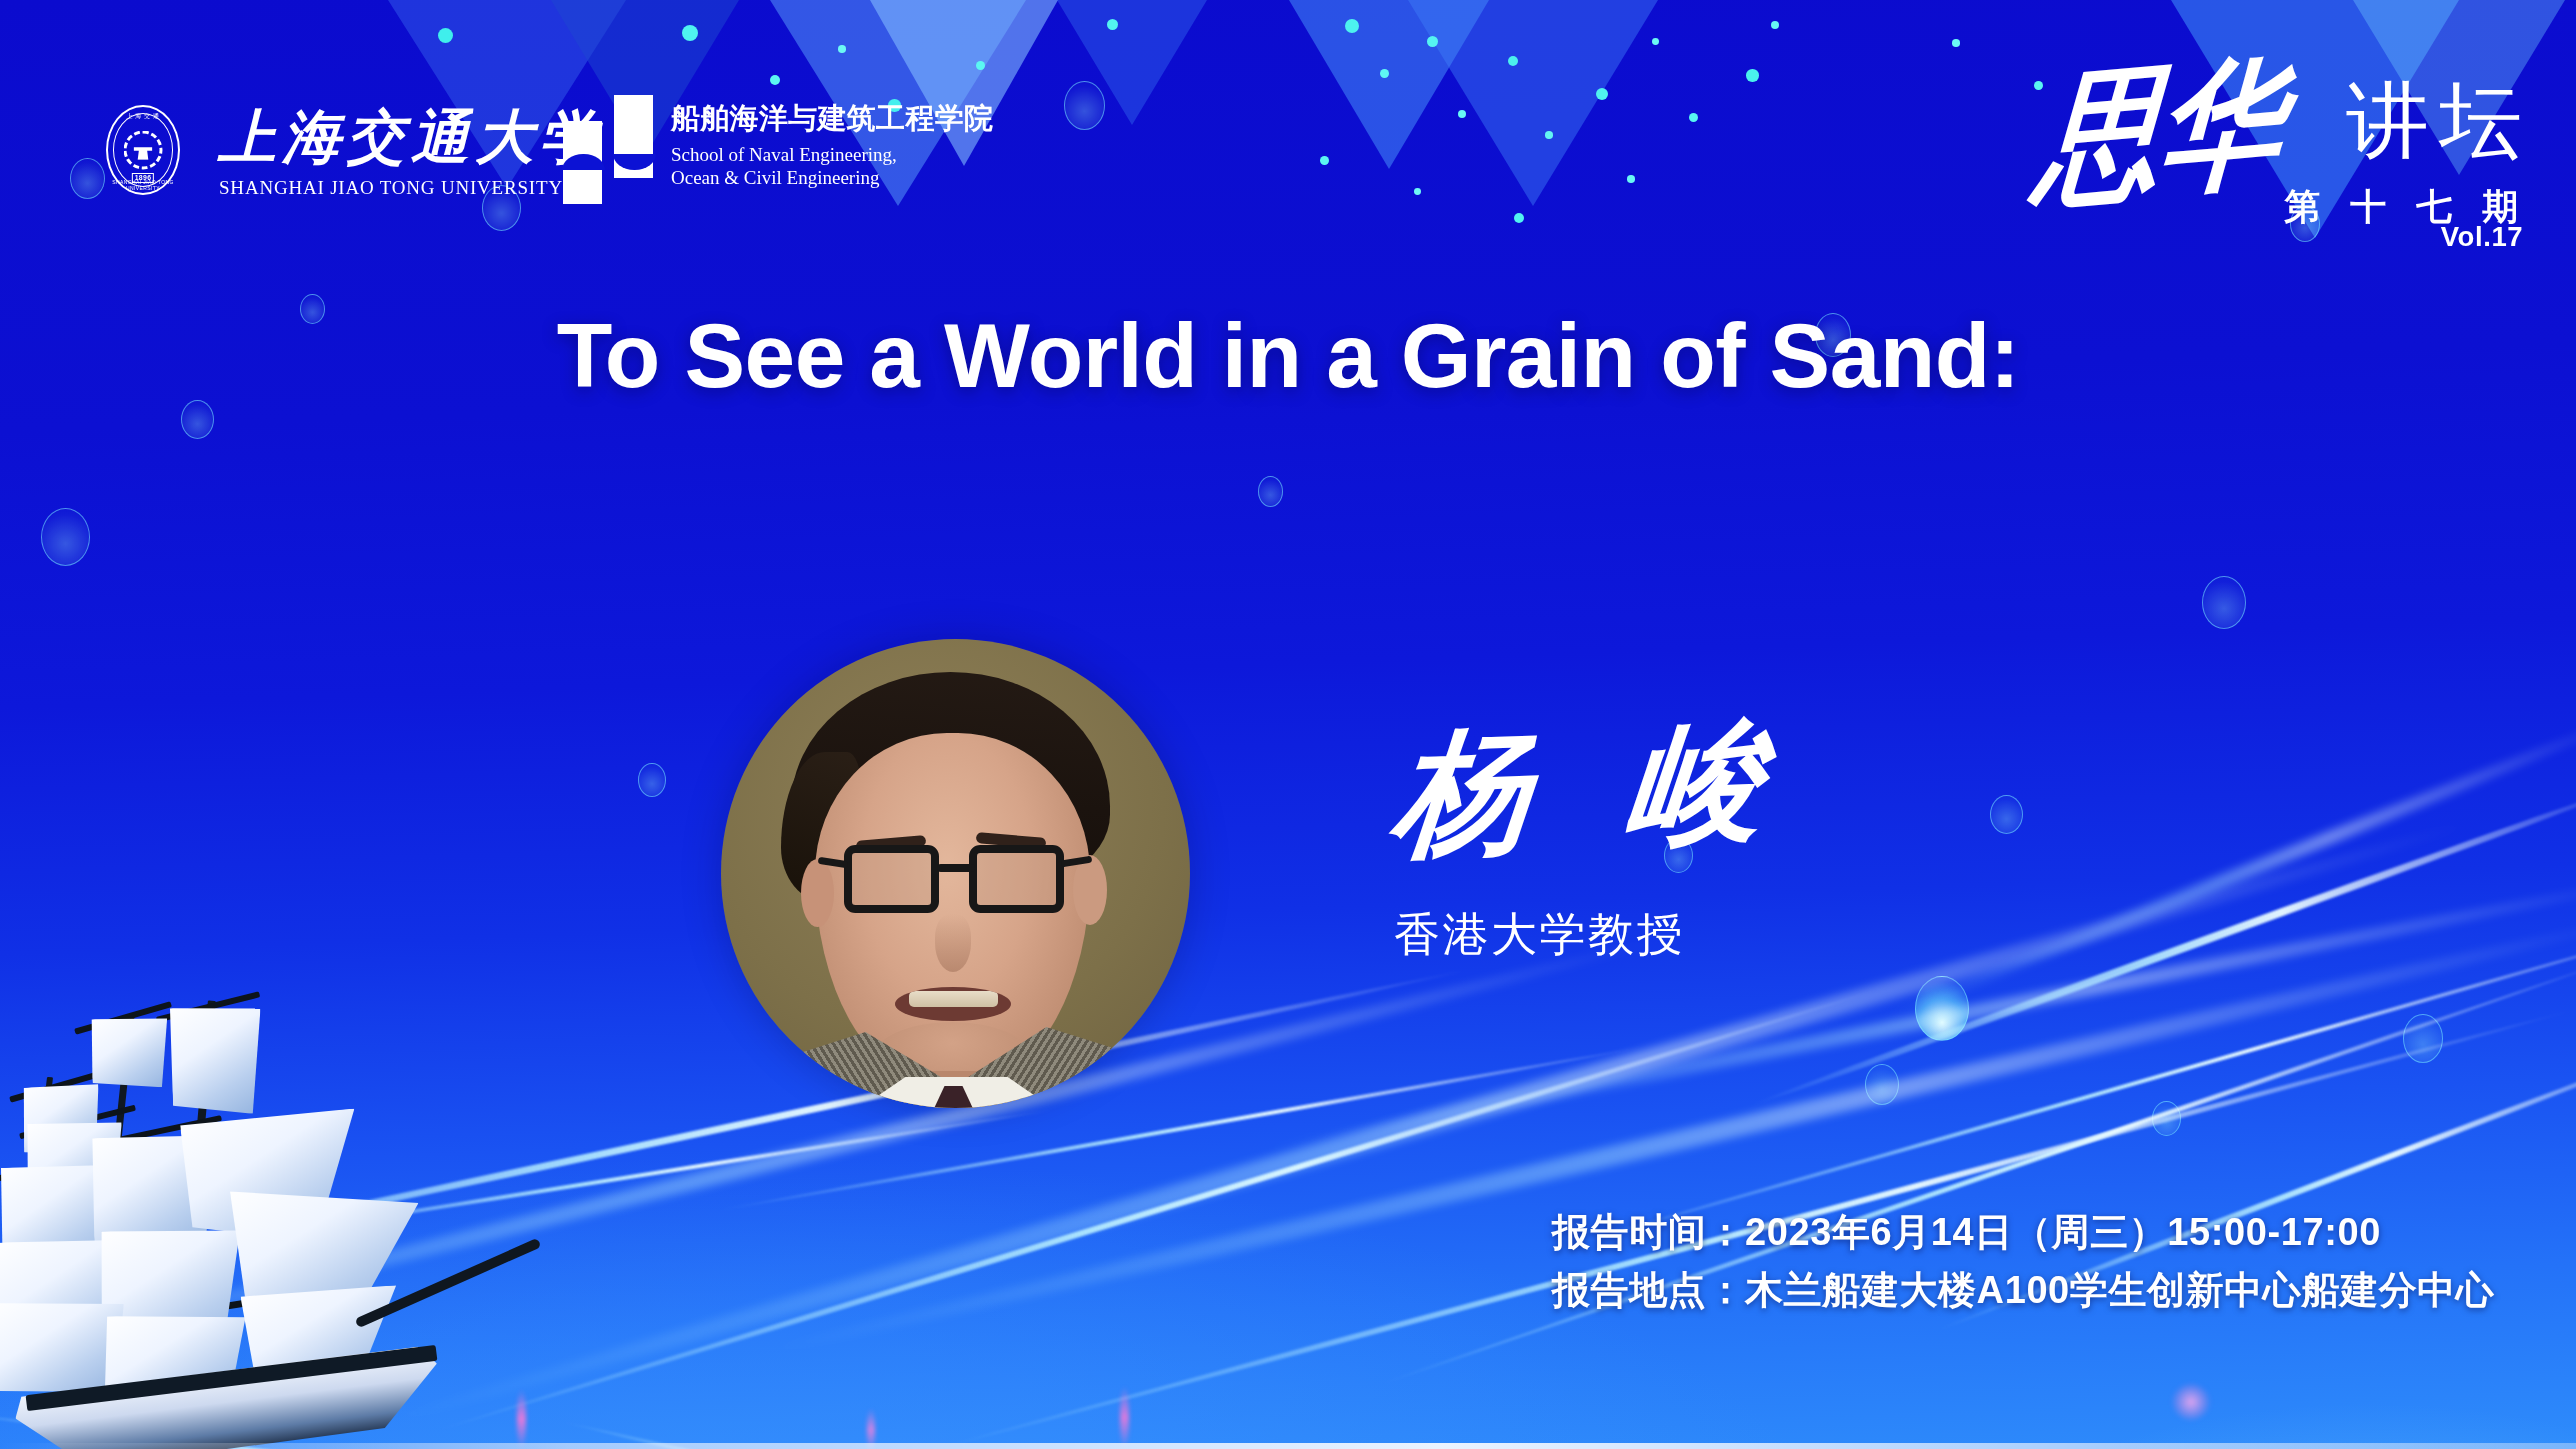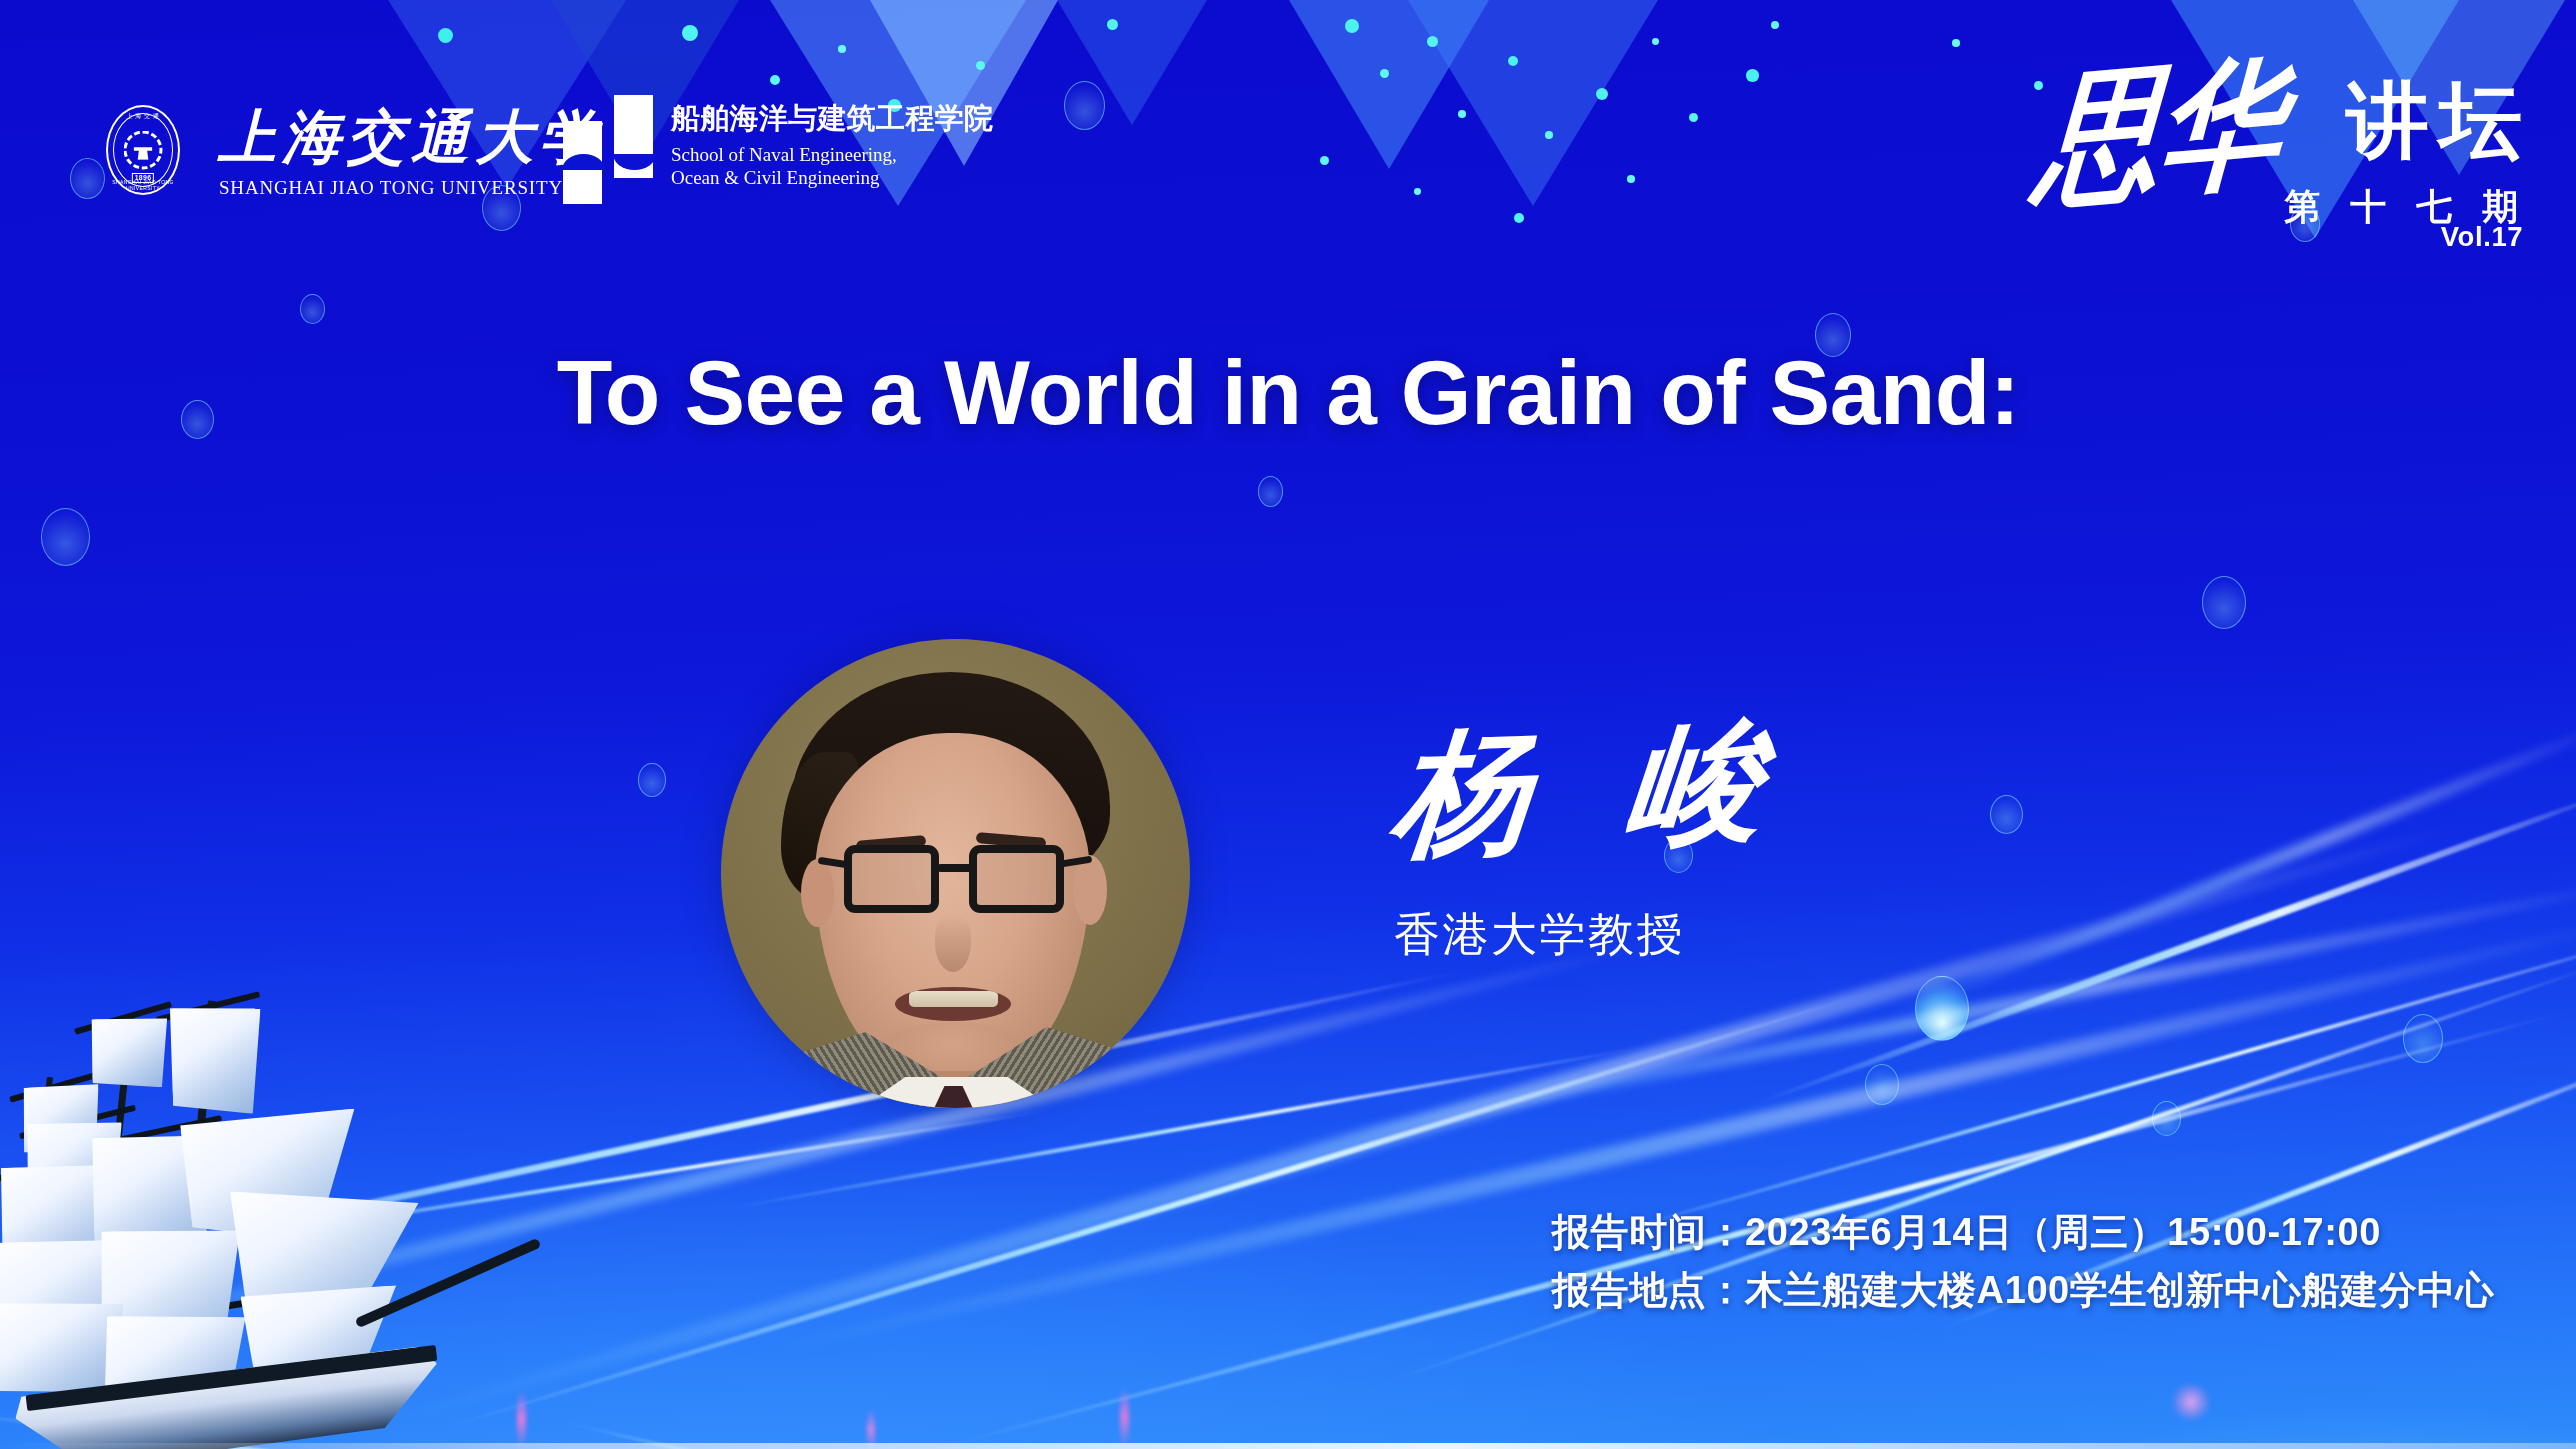--- a/index.html
+++ b/index.html
@@ -68,30 +68,30 @@
   .snaoce-en { position:absolute; left:671px; top:143px; font-size:19px; color:#fff;
                font-family:"Liberation Serif",serif; line-height:1.22; white-space:nowrap; }
 
   
   .brand { position:absolute; right:39px; top:60px; width:501px; height:188px; }
   .brand-calli { position:absolute; left:0; top:7.5px; font-size:125px; color:#fff;
                  font-family:"DejaVu Serif",serif; font-weight:700; font-style:italic;
                  line-height:1; letter-spacing:-3.8px;
                  transform:rotate(-5deg) skewX(-9deg) scaleY(1.12); }
   .brand-jt { position:absolute; right:5px; top:19px; font-size:83px; color:#fff;
-              font-weight:700; letter-spacing:10px; line-height:1; white-space:nowrap; }
+              font-weight:400; letter-spacing:10px; line-height:1; white-space:nowrap; }
   .brand-issue { position:absolute; right:8.8px; top:123px; font-size:36px; color:#fff;
                  font-weight:700; letter-spacing:10px; white-space:nowrap; }
   .brand-vol { position:absolute; right:13.8px; top:161px; font-size:27.5px; color:#fff;
                font-weight:700; letter-spacing:0.6px; white-space:nowrap; }
 
   
   .title { position:absolute; left:0; top:300px; width:100%; text-align:center;
            color:#fff; font-weight:700; font-size:91px; line-height:1.22;
-           letter-spacing:-0.6px; text-shadow:0 3.8px 16.3px rgba(0,0,40,.35);margin-top:37px; }
+           letter-spacing:-0.6px; text-shadow:0 3.8px 16.3px rgba(0,0,40,.35); }
   .title .ln { display:block; white-space:nowrap; }
 
   
   .portrait { position:absolute; left:721px; top:639px; width:469px; height:469px;
               border-radius:50%; overflow:hidden;
               background:radial-gradient(circle at 45% 35%, #8f8058 0%, #7d7049 58%, #6d6140 100%);
               box-shadow:0 0 38px rgba(0,0,60,.25); }
   .ph { position:absolute; }
   .ph-hair { left:70px; top:33px; width:319px; height:225px;
              background:linear-gradient(185deg,#241a14 0%,#1b130e 55%,#150f0b 100%);

